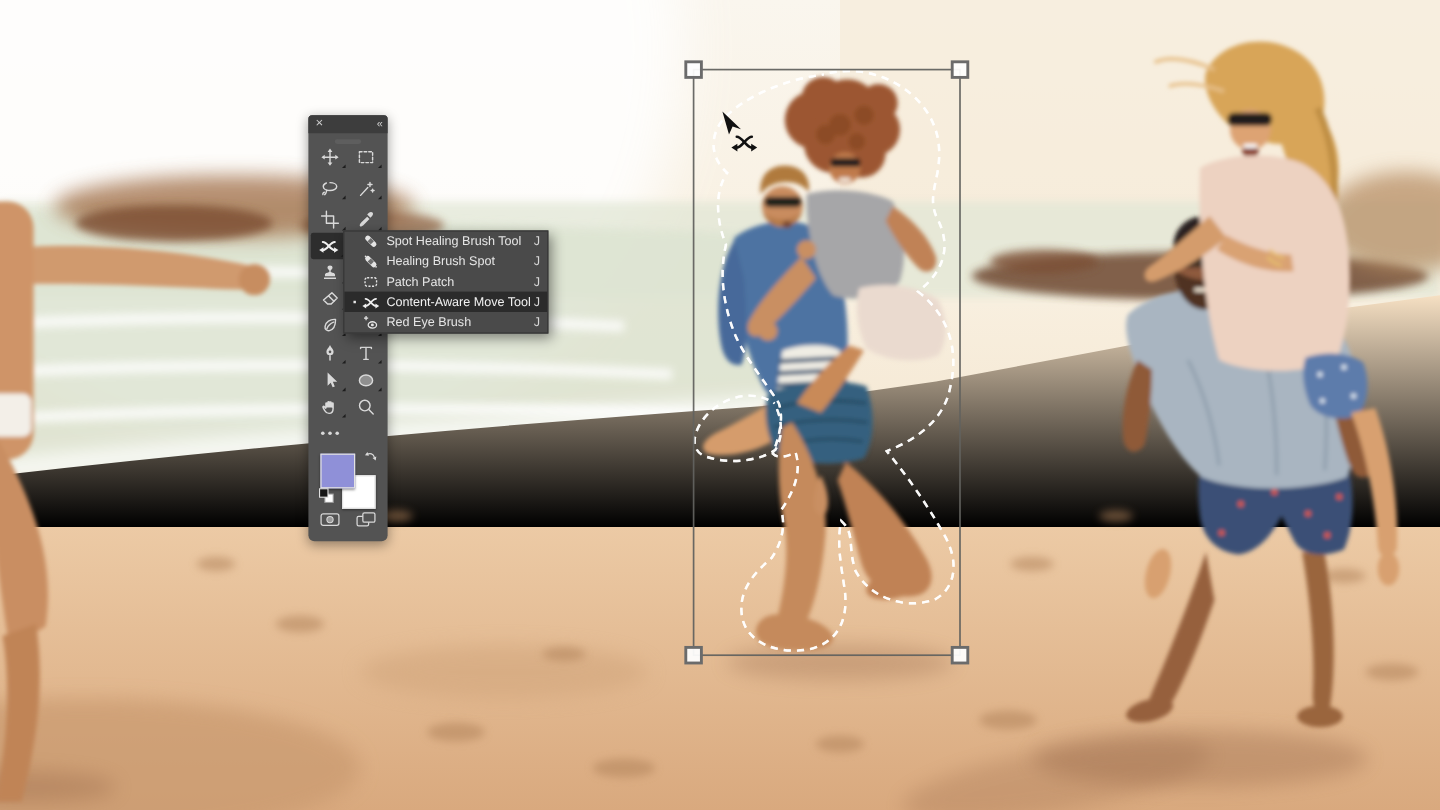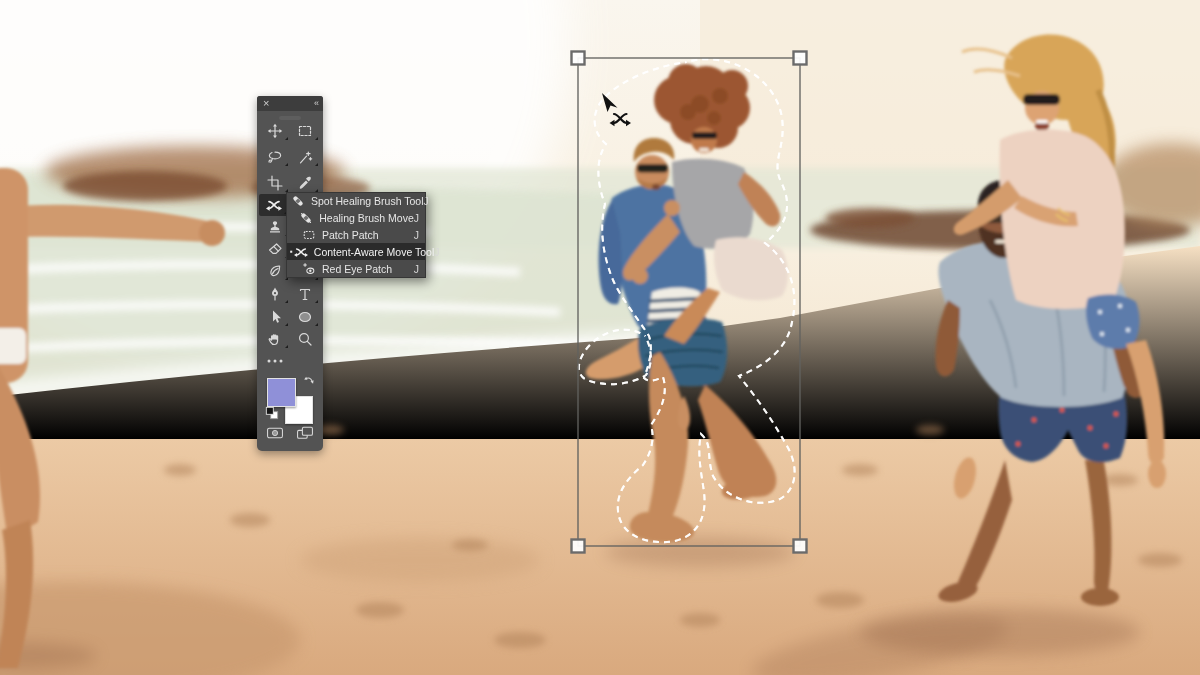--- a/index.html
+++ b/index.html
@@ -27,21 +27,21 @@
   #fg-swatch{position:absolute;left:10px;top:282px;width:27px;height:27px;background:#8f90d8;
     border:1px solid #e2e2e2;box-shadow:0 1px 2px rgba(0,0,0,.4);z-index:2;}
   #bg-swatch{position:absolute;left:28px;top:300px;width:26px;height:26px;background:#ffffff;
     border:1px solid #e2e2e2;box-shadow:0 1px 2px rgba(0,0,0,.4);z-index:1;}
   #swap-swatches{position:absolute;left:44px;top:279px;width:14px;height:14px;}
   #default-swatches{position:absolute;left:8px;top:310px;width:14px;height:14px;z-index:3;}
   #quick-mask-btn{position:absolute;left:9px;top:330px;width:18px;height:14px;}
   #screen-mode-btn{position:absolute;left:39px;top:330px;width:18px;height:14px;}
 
   
-  #flyout{position:absolute;left:286px;top:192px;width:140px;height:86px;
+  #flyout{position:absolute;left:286px;top:192px;width:171px;height:86px;
     background:#4a4a4a;border:1px solid #363636;box-sizing:border-box;
     box-shadow:3px 4px 10px rgba(0,0,0,.45);z-index:30;display:flex;flex-direction:column;}
   .menu-row{flex:1;display:flex;align-items:center;padding:0 3px 0 3px;color:#e6e6e6;font-size:10.5px;white-space:nowrap;}
   .menu-row.hl{background:#2b2b2b;color:#f2f2f2;}
   .menu-row .bullet{width:11px;font-size:8px;text-align:center;color:#e8e8e8;}
   .menu-row .mico{width:16px;height:14px;margin-right:5px;flex:0 0 auto;}
   .menu-row .lbl{flex:1;}
   .menu-row .sc{margin-left:auto;padding-right:3px;color:#d8d8d8;}
 
   
@@ -482,21 +482,21 @@
       <svg class="mico" viewBox="0 0 16 16">
         <g transform="rotate(45 8 8)">
             <rect x="1.5" y="5.5" width="13" height="5" rx="2.4" fill="#e4e4e4"></rect>
         <rect x="5.9" y="5.9" width="4.2" height="4.2" fill="#6f6f6f"></rect>
           </g>
         <g fill="#e4e4e4">
             <circle cx="3" cy="3" r=".8"></circle>
             <circle cx="13" cy="13" r=".8"></circle>
           </g>
         </svg>
-      <span class="lbl">Healing Brush Move</span>
+      <span class="lbl">Healing Brush Spot</span>
       <span class="sc">J</span>
     </div>
     <div class="menu-row">
       <span class="bullet"></span>
       <svg class="mico" viewBox="0 0 16 16">
         <rect x="2.5" y="4" width="11" height="8" rx="2" fill="none" stroke="#e4e4e4" stroke-width="1.3" stroke-dasharray="2 1.4"></rect>
         </svg>
       <span class="lbl">Patch Patch</span>
       <span class="sc">J</span>
     </div>
@@ -515,18 +515,18 @@
       <span class="lbl">Content-Aware Move Tool</span>
       <span class="sc">J</span>
     </div>
     <div class="menu-row">
       <span class="bullet"></span>
       <svg class="mico" viewBox="0 0 16 16">
         <path d="M3.5 1.5v4M1.5 3.5h4" stroke="#e4e4e4" stroke-width="1.2"></path>
         <ellipse cx="9.5" cy="10" rx="4" ry="3" fill="none" stroke="#e4e4e4" stroke-width="1.2"></ellipse>
         <circle cx="9.5" cy="10" r="1.4" fill="#e4e4e4"></circle>
         </svg>
-      <span class="lbl">Red Eye Patch</span>
+      <span class="lbl">Red Eye Brush</span>
       <span class="sc">J</span>
     </div>
   </div>
 
 </div>
 
 </body></html>

